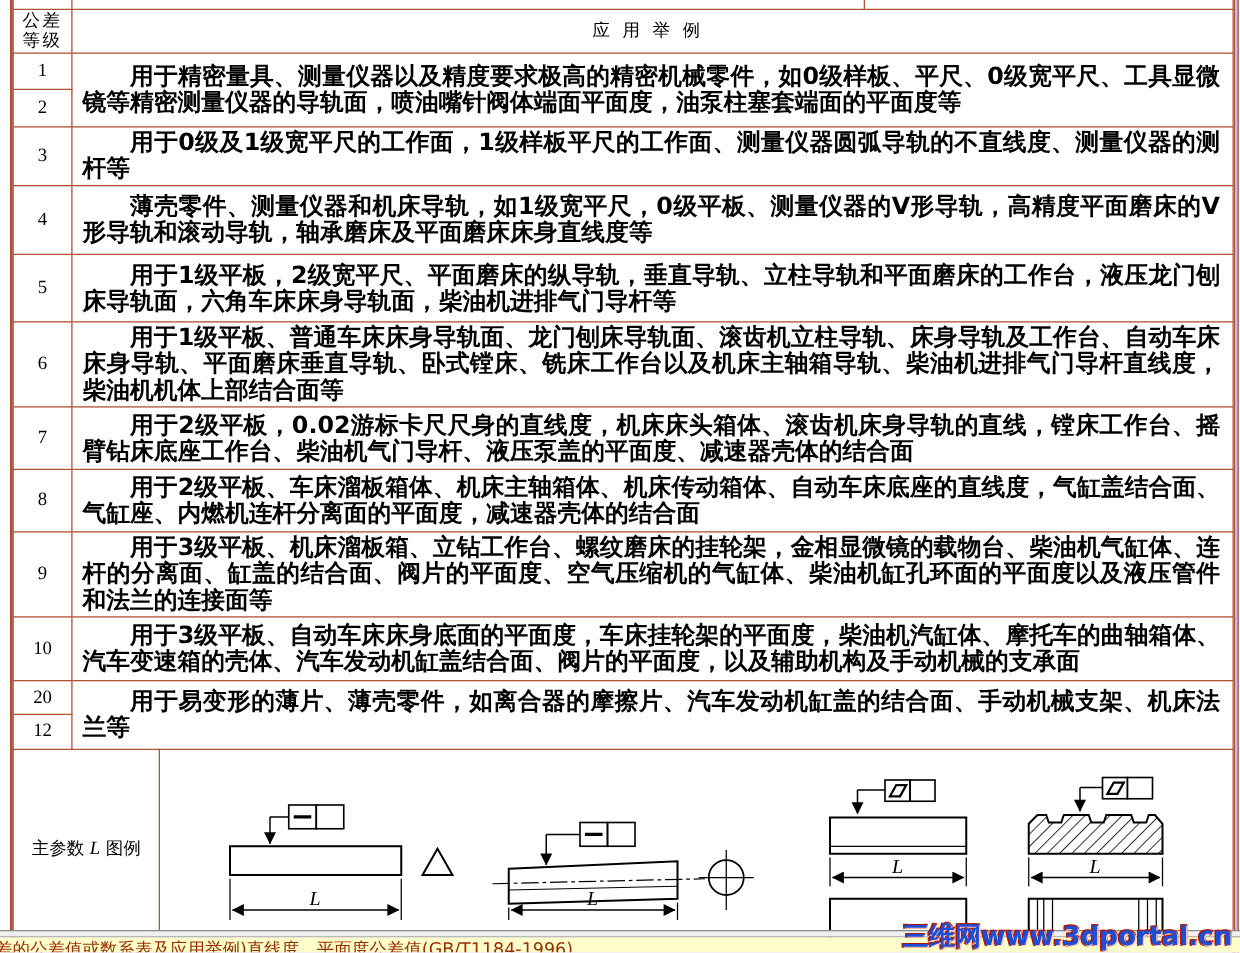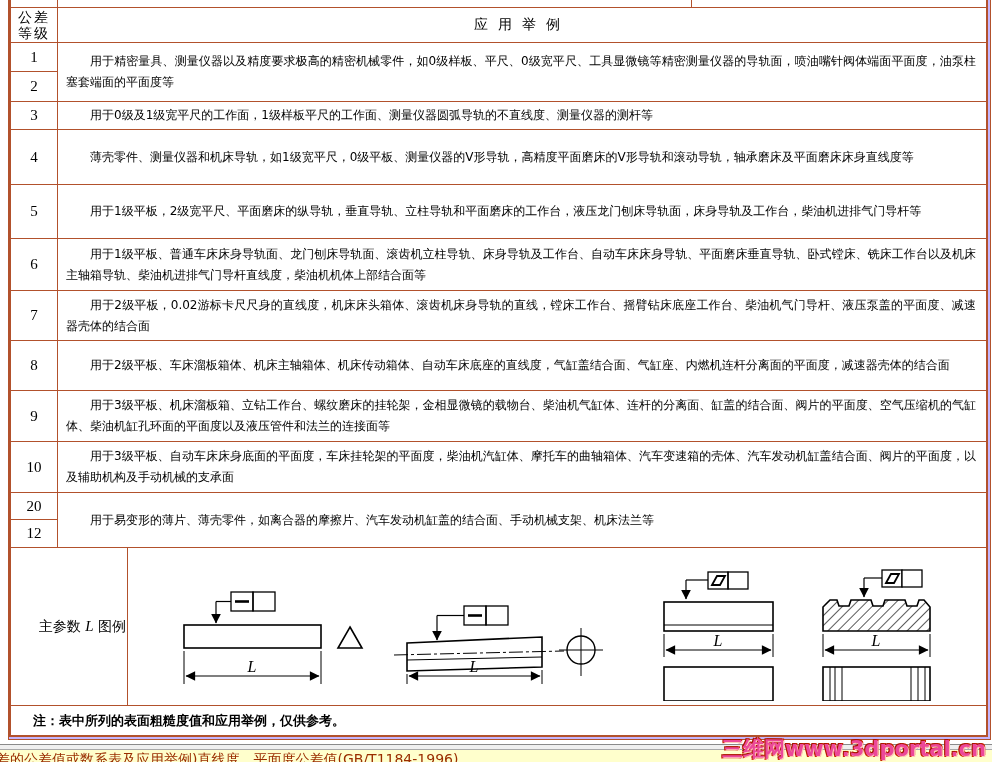--- a/index.html
+++ b/index.html
@@ -8,33 +8,33 @@
   
   .twrap{position:absolute;left:8px;top:0;width:977px;
          border-left:2px solid #b2512c;border-right:4px double #b2512c;border-bottom:4px double #b2512c;
          background:#c4b5fd;}
   table.tol{border-collapse:collapse;table-layout:fixed;width:100%;}
   table.tol td{border:1px solid #b2512c;vertical-align:middle;background:#fff;}
   tr.sliver td{border-top:none;height:5px;}
   td.hgrade{text-align:center;font-size:14px;line-height:16px;letter-spacing:2px;}
   td.hex{text-align:center;font-size:14px;letter-spacing:10px;}
   td.grade{text-align:center;font-family:"Liberation Serif","DejaVu Serif",serif;font-size:15px;}
-  td.ex{font-size:12px;line-height:21px;padding:2px 10px 2px 8px;text-align:justify;}
+  td.ex{font-size:19px;line-height:21px;padding:2px 10px 2px 8px;text-align:justify;font-weight:bold;}
   td.ex p{margin:0;text-indent:2em;}
-  td.legendlab{text-align:right;font-size:14px;}
+  td.legendlab{text-align:center;font-size:14px;}
   td.legendlab i{font-family:"Liberation Serif","DejaVu Serif",serif;font-size:15px;}
   td.diagcell{padding:0;}
   td.note{font-size:13px;padding:2px 8px 2px 22px;font-weight:bold;}
   
   .greyline{position:absolute;left:0;top:744px;width:992px;height:4px;
             background:#efefef;border-top:1px solid #8a8a8a;border-bottom:1px solid #a8a8a8;}
   .ystrip{position:absolute;left:0;top:750px;width:992px;height:16px;background:#ffffcc;overflow:visible;}
   .caption{position:absolute;left:-4px;top:1px;white-space:nowrap;font-size:14px;color:#9a2d00;}
   .wmark{position:absolute;right:6px;top:735px;font-size:21px;font-weight:bold;white-space:nowrap;
-         color:#ec4899;text-shadow:1px 1px 0 #ffc9b8,-1px -1px 0 #a81500,1px -1px 0 #c92500,-1px 1px 0 #c92500;
+         color:#1d4ed8;text-shadow:1px 1px 0 #ffc9b8,-1px -1px 0 #a81500,1px -1px 0 #c92500,-1px 1px 0 #c92500;
          z-index:5;}
   svg text.dimL{font-family:"Liberation Serif","DejaVu Serif",serif;font-style:italic;font-size:16px;fill:#000;}
 </style>
 </head>
 <body>
 
 <div id="screen">
 
   <div class="twrap">
     <table class="tol">
@@ -80,21 +80,21 @@
       <tr style="height:55px">
         <td class="grade">4</td>
         <td class="ex" colspan="3">
               <p>薄壳零件、测量仪器和机床导轨，如1级宽平尺，0级平板、测量仪器的V形导轨，高精度平面磨床的V形导轨和滚动导轨，轴承磨床及平面磨床床身直线度等</p>
             </td>
       </tr>
 
       <tr style="height:54px">
         <td class="grade">5</td>
         <td class="ex" colspan="3">
-              <p>用于1级平板，2级宽平尺、平面磨床的纵导轨，垂直导轨、立柱导轨和平面磨床的工作台，液压龙门刨床导轨面，床身导轨及工作台，柴油机进排气门导杆等</p>
+              <p>用于1级平板，2级宽平尺、平面磨床的纵导轨，垂直导轨、立柱导轨和平面磨床的工作台，液压龙门刨床导轨面，六角车床床身导轨面，柴油机进排气门导杆等</p>
             </td>
       </tr>
 
       <tr style="height:52px">
         <td class="grade">6</td>
         <td class="ex" colspan="3">
               <p>用于1级平板、普通车床床身导轨面、龙门刨床导轨面、滚齿机立柱导轨、床身导轨及工作台、自动车床床身导轨、平面磨床垂直导轨、卧式镗床、铣床工作台以及机床主轴箱导轨、柴油机进排气门导杆直线度，柴油机机体上部结合面等</p>
             </td>
       </tr>
 

